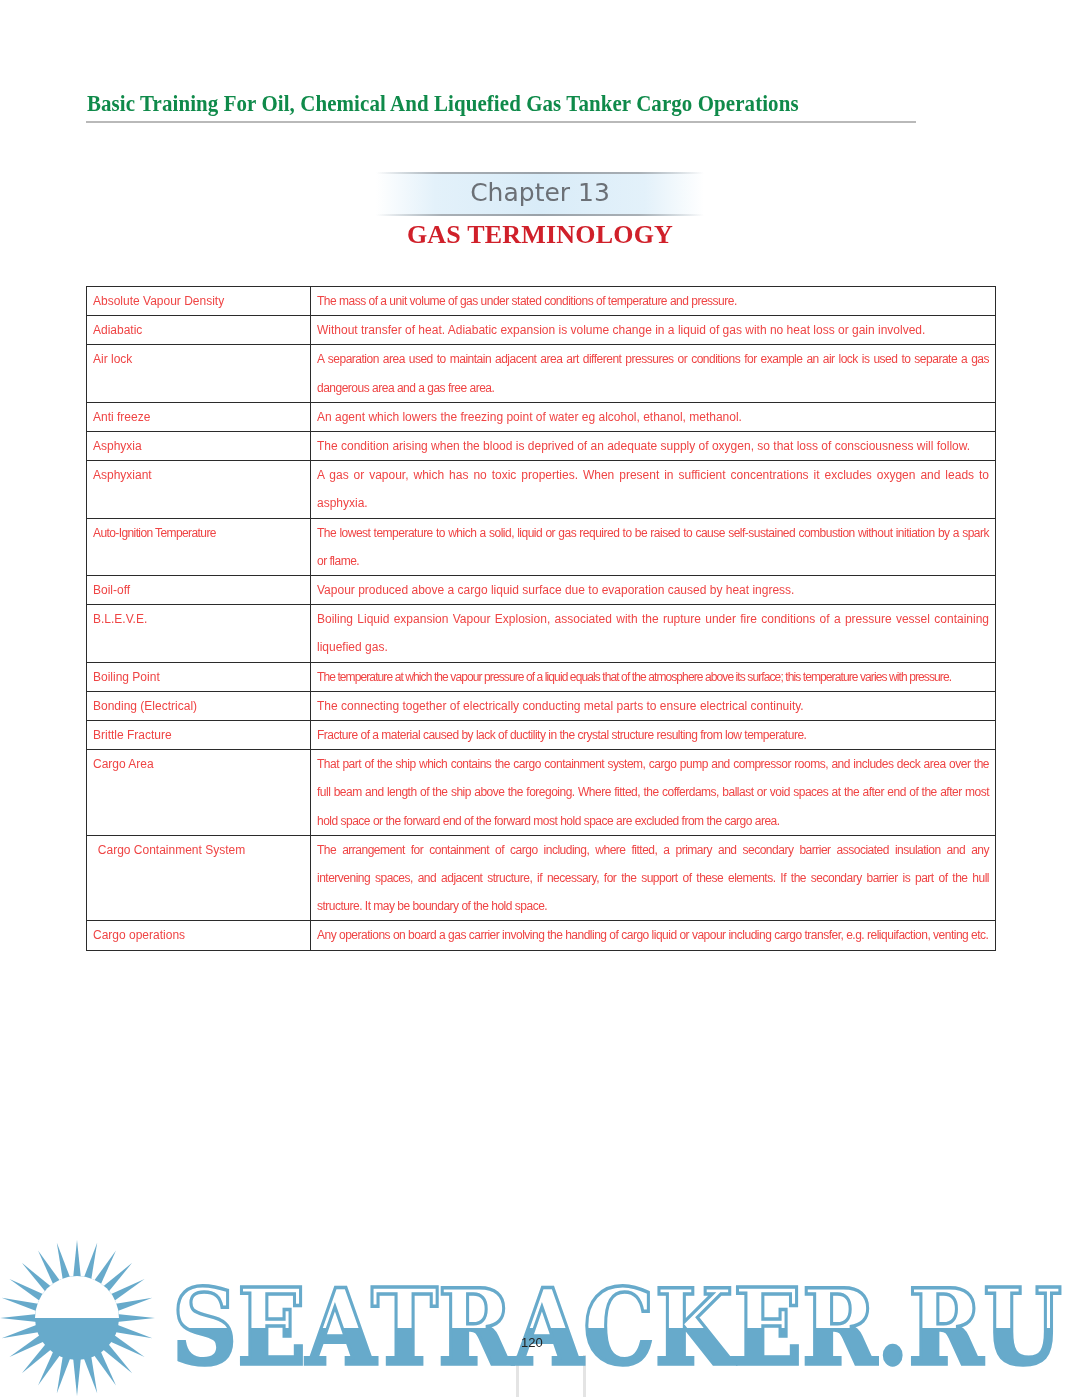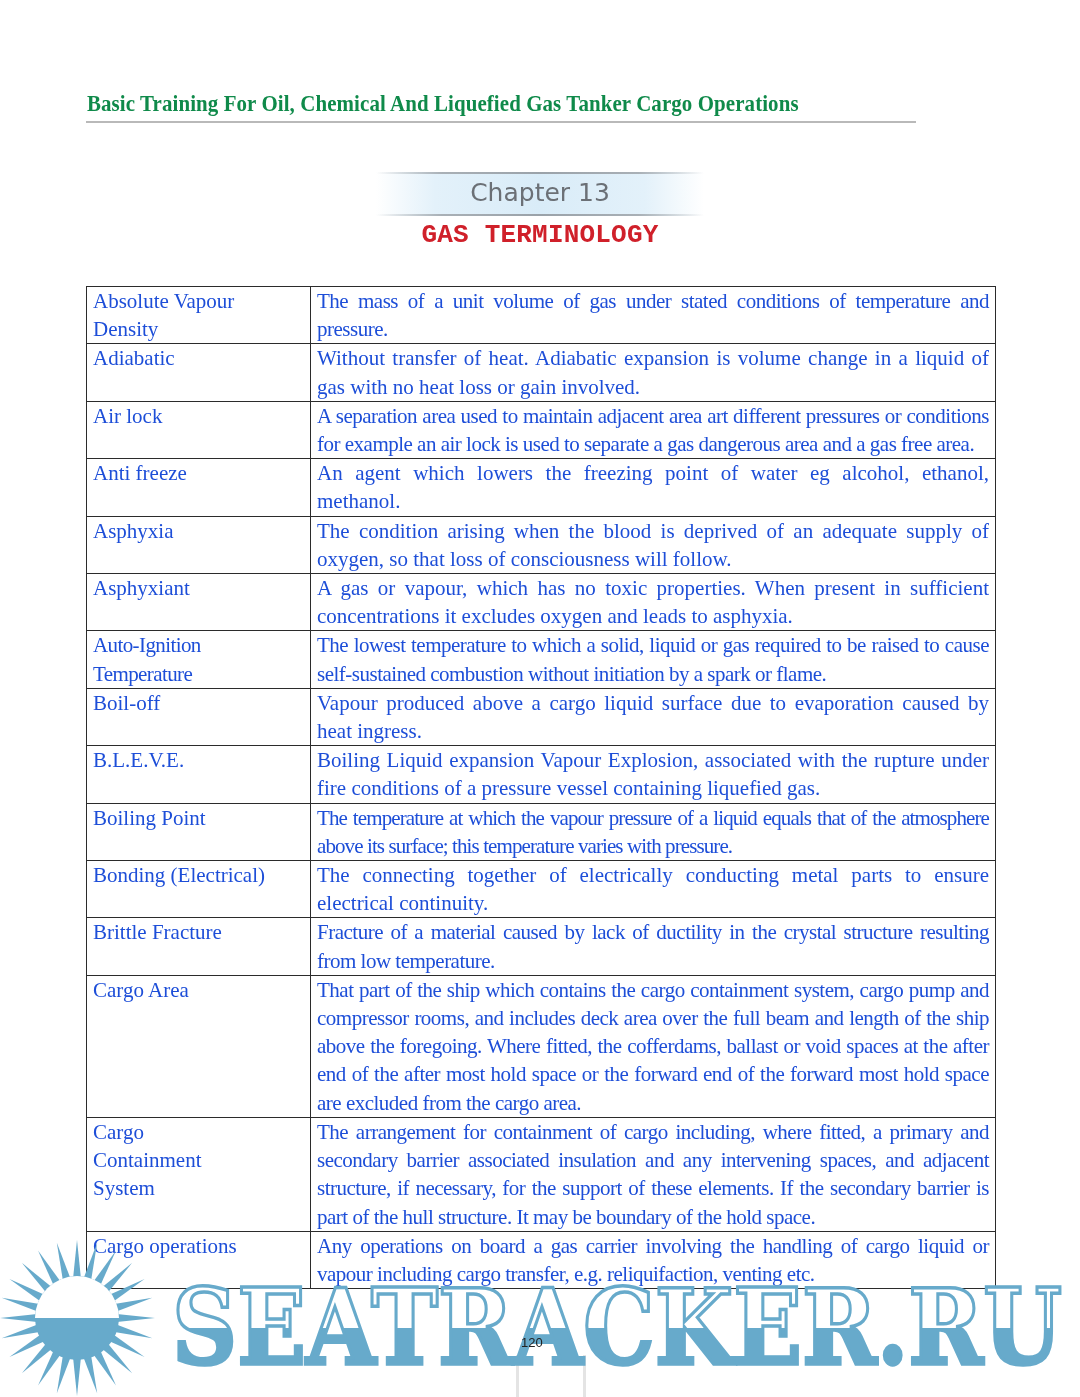--- a/index.html
+++ b/index.html
@@ -26,28 +26,28 @@
     background: linear-gradient(to right, rgba(200,205,210,0) 0%, #a9b0b6 20%, #9aa2a9 50%, #a9b0b6 80%, rgba(200,205,210,0) 100%);
   }
   .chapter-banner::before { top: 0; }
   .chapter-banner::after { bottom: 0; }
   .chapter-label {
     position: absolute; left: 0; right: 0; top: 6px; text-align: center;
     font-family: "DejaVu Sans", sans-serif; font-size: 25px; color: #6b7076;
   }
   .chapter-title {
     position: absolute; left: 0; width: 1080px; top: 220px; text-align: center;
-    font-family: Liberation Mono, monospace; font-weight: bold; font-size: 26px;
+    font-family: Liberation Serif, serif; font-weight: bold; font-size: 26px;
     color: #d0202a; letter-spacing: 0.2px;
   }
   table.terms {
     position: absolute; left: 86px; top: 286px; width: 909px;
     border-collapse: collapse; table-layout: fixed;
-    font-family: Liberation Serif, serif; font-size: 21px; line-height: 28.2px;
-    color: #1d4ed8;
+    font-family: Liberation Sans, sans-serif; font-size: 12px; line-height: 28.2px;
+    color: #ef4444;
   }
   table.terms td {
     border: 1px solid #2b2b2b; vertical-align: top; padding: 0 6px 0 6px;
   }
   table.terms col.c1 { width: 224px; }
   table.terms col.c2 { width: 685px; }
   td.term { white-space: normal; }
   td.def { text-align: justify; margin-top: 12px; }
   td.def.tight { letter-spacing: -0.5px; }
   .watermark {
@@ -125,21 +125,21 @@
     </tr>
     <tr>
       <td class="term">Brittle Fracture</td>
       <td class="def tight">Fracture of a material caused by lack of ductility in the crystal structure resulting from low temperature.</td>
     </tr>
     <tr>
       <td class="term">Cargo Area</td>
       <td class="def tight">That part of the ship which contains the cargo containment system, cargo pump and compressor rooms, and includes deck area over the full beam and length of the ship above the foregoing. Where fitted, the cofferdams, ballast or void spaces at the after end of the after most hold space or the forward end of the forward most hold space are excluded from the cargo area.</td>
     </tr>
     <tr>
-      <td class="term" style="padding-right:60px;">Cargo Containment System</td>
+      <td class="term" style="padding-right:60px;text-align:center;">Cargo Containment System</td>
       <td class="def tight">The arrangement for containment of cargo including, where fitted, a primary and secondary barrier associated insulation and any intervening spaces, and adjacent structure, if necessary, for the support of these elements. If the secondary barrier is part of the hull structure. It may be boundary of the hold space.</td>
     </tr>
     <tr>
       <td class="term">Cargo operations</td>
       <td class="def tight">Any operations on board a gas carrier involving the handling of cargo liquid or vapour including cargo transfer, e.g. reliquifaction, venting etc.</td>
     </tr>
   </tbody>
 </table>
 
 <div class="scan-line" style="left:516px;"></div>

